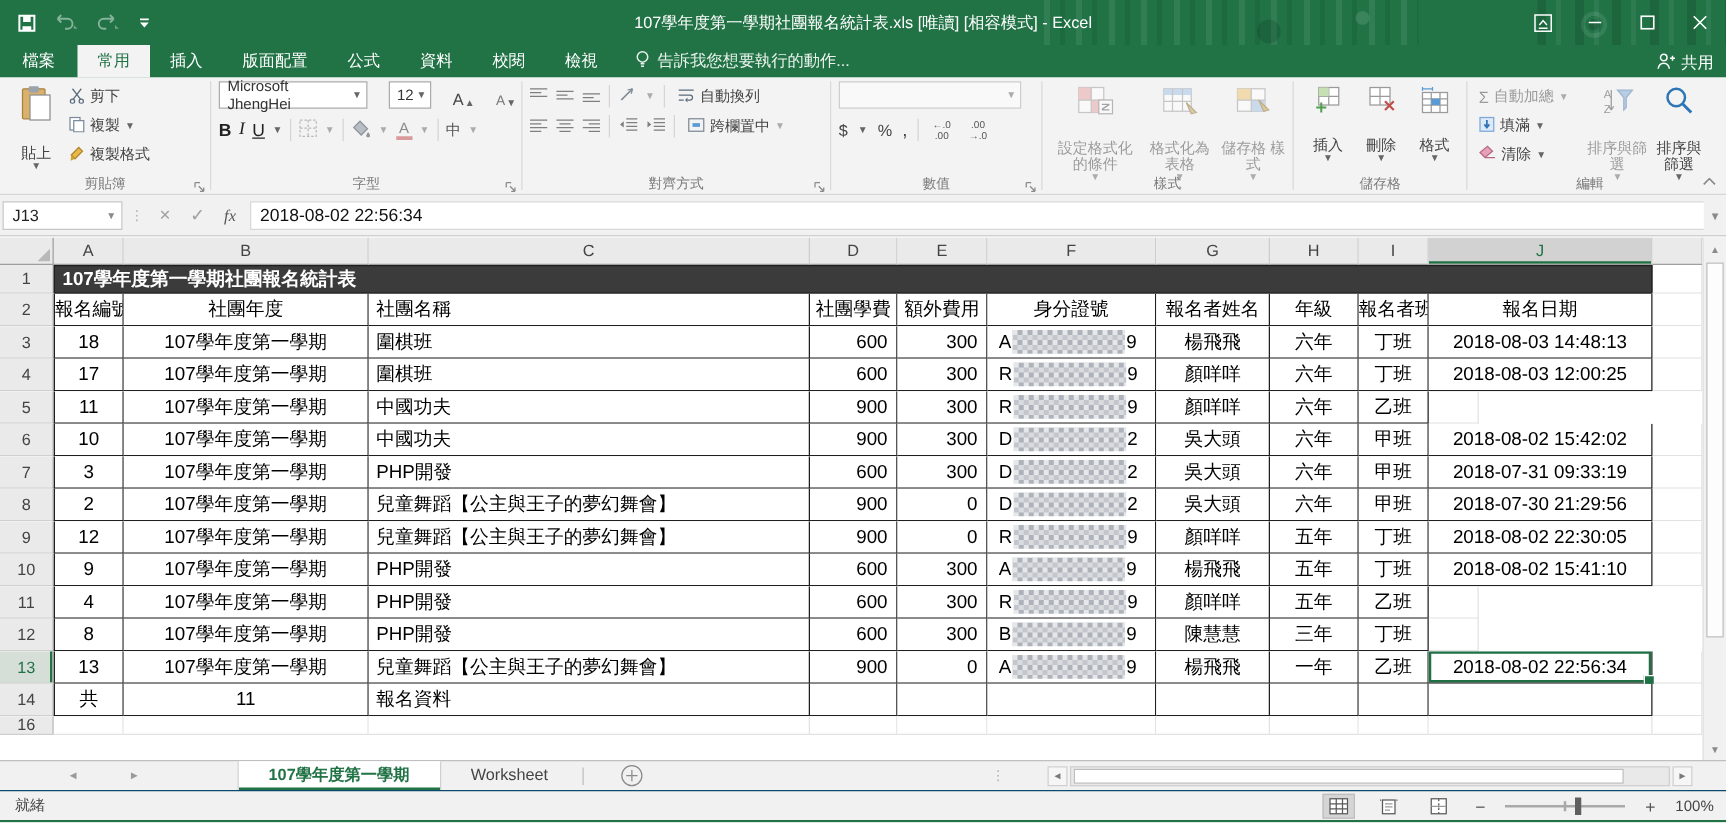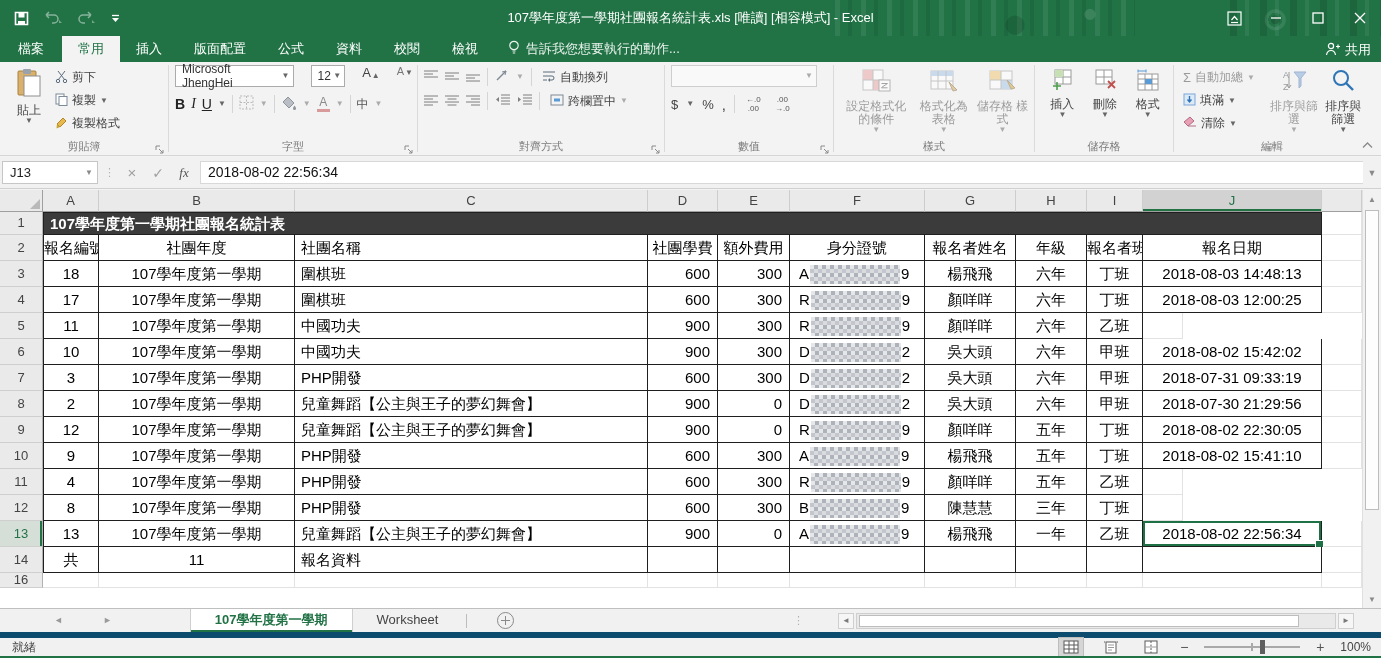--- a/index.html
+++ b/index.html
@@ -35,28 +35,28 @@
   .share { position:absolute; right:10px; bottom:3px; display:flex; align-items:center; gap:5px; color:#fff; font-size:13px; }
 
   
   .ribbon { position:absolute; left:0; top:62px; width:100%; height:94px; background:#f3f3f3; border-bottom:1px solid #d5d5d5; display:flex; }
   .grp { position:relative; padding:3px 4px 16px 6px; }
   .grp-sep { width:1px; background:#dadada; margin:3px 0; }
   .grp-label { position:absolute; left:0; right:0; bottom:1px; text-align:center; font-size:11px; color:#7a7a7a; }
   .launcher { position:absolute; right:2px; bottom:2px; width:11px; height:11px; }
   .grp-body { display:flex; height:100%; }
   .bigbtn { display:flex; flex-direction:column; align-items:center; justify-content:flex-start; font-size:12px; color:#444; text-align:center; line-height:13px; padding-top:3px; }
-  .bigbtn .lbl { margin-top:3px; white-space:normal; }
+  .bigbtn .lbl { margin-top:15px; white-space:normal; }
   .arr { font-size:8px; color:#666; line-height:8px; }
   .dim { opacity:.5; }
   .smallcol { display:flex; flex-direction:column; justify-content:flex-start; gap:2px; padding-top:2px; }
   .smallbtn { display:flex; align-items:center; gap:4px; height:21px; font-size:12px; color:#444; padding:0 3px; }
   .combo { height:22px; background:#fff; border:1px solid #ababab; display:flex; align-items:center; font-size:12px; color:#333; padding:0 3px 0 6px; }
   .combo .arr { margin-left:auto; }
-  .fontrow { display:flex; gap:17px; align-items:flex-start; }
+  .fontrow { display:flex; gap:17px; align-items:flex-end; }
   .btnrow { display:flex; align-items:center; gap:6px; height:24px; margin-top:5px; }
   .fbtn { display:flex; align-items:flex-end; gap:1px; font-size:14px; color:#444; }
   .b { font-weight:bold; } .i { font-style:italic; font-family:"Liberation Serif","DejaVu Serif",serif; } .u { text-decoration:underline; }
   .vr { width:1px; height:18px; background:#d5d5d5; }
   .colorbar { display:block; width:13px; height:3px; margin-top:1px; }
   .alico { display:inline-block; }
   .alrow { display:flex; align-items:center; gap:7px; height:24px; }
   .decbtn { width:21px; font-size:8px; line-height:9px; color:#555; text-align:center; }
 
   
@@ -110,21 +110,21 @@
   .plusbtn::before, .plusbtn::after { content:""; position:absolute; background:#8a8a8a; }
   .plusbtn::before { left:3px; right:3px; top:7px; height:1px; }
   .plusbtn::after { top:3px; bottom:3px; left:7px; width:1px; }
   .hdots { position:absolute; left:793px; top:5px; color:#b0b0b0; font-size:11px; }
   .hs-arrow { position:absolute; top:4px; width:16px; height:16px; background:#f6f6f6; border:1px solid #cfcfcf; color:#7a7a7a; font-size:8px; text-align:center; line-height:14px; }
   .hs-left { left:838px; } .hs-right { left:1338px; }
   .hs-track { position:absolute; left:856px; top:4px; width:480px; height:16px; background:#e9e9e9; border:1px solid #cfcfcf; }
   .hs-thumb { position:absolute; left:2px; top:1px; width:440px; height:12px; background:#fff; border:1px solid #bdbdbd; }
 
   
-  .statusbar { position:absolute; left:0; top:632px; width:100%; height:24px; background:#f1f1f1; border-top:6px solid #0c4a6e; display:flex; align-items:center; font-size:12px; color:#444; }
+  .statusbar { position:absolute; left:0; top:632px; width:100%; height:24px; background:#f1f1f1; border-top:1px solid #0c4a6e; display:flex; align-items:center; font-size:12px; color:#444; }
   .statusbar .mode { padding-left:12px; }
   .sb-right { margin-left:auto; display:flex; align-items:center; gap:14px; padding-right:10px; }
   .viewbtn { width:26px; height:20px; display:flex; align-items:center; justify-content:center; }
   .viewbtn.sel { background:#d5d5d5; border:1px solid #bdbdbd; }
   .zoomtrack { position:relative; width:96px; height:20px; }
   .zoomtrack .line { position:absolute; left:0; right:0; top:9px; height:2px; background:#a9a9a9; }
   .zoomtrack .tick { position:absolute; left:47px; top:6px; width:2px; height:8px; background:#a9a9a9; }
   .zoomtrack .thumb { position:absolute; left:56px; top:3px; width:5px; height:14px; background:#5f5f5f; }
   .zminus,.zplus { font-size:14px; color:#555; width:12px; text-align:center; }
   .greenstrip { position:absolute; left:0; top:656px; width:100%; height:2px; background:#217346; }

